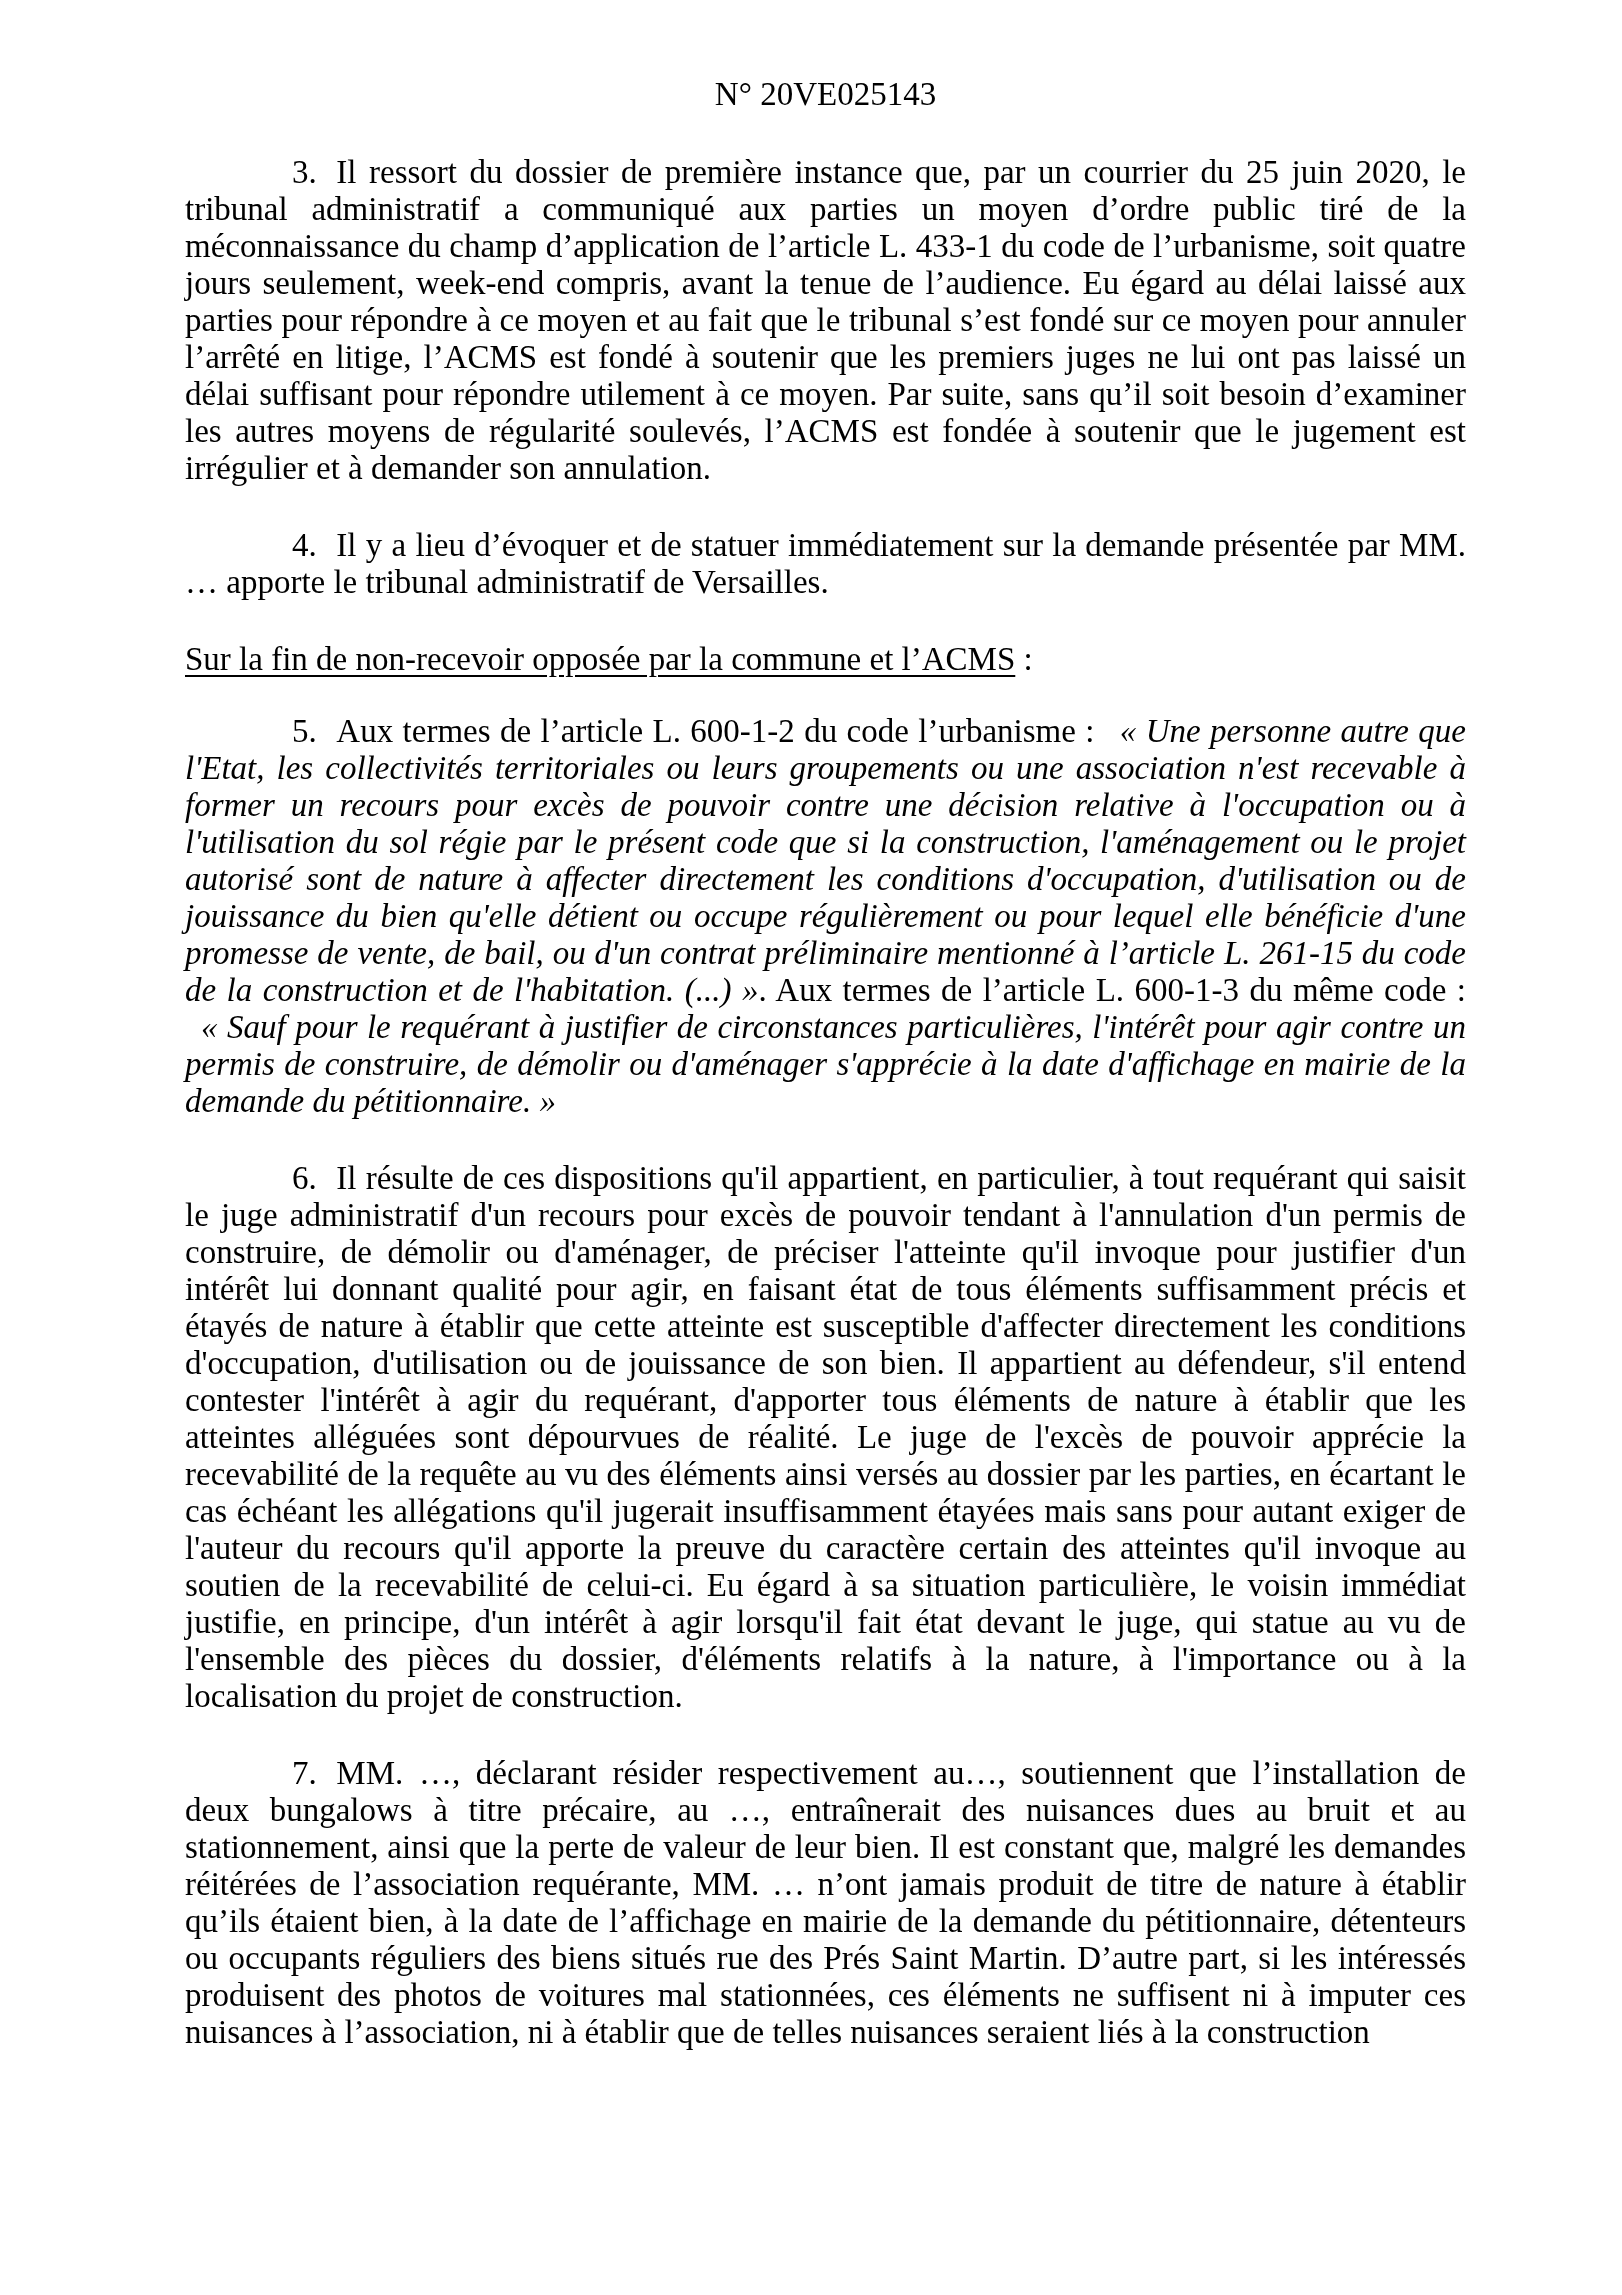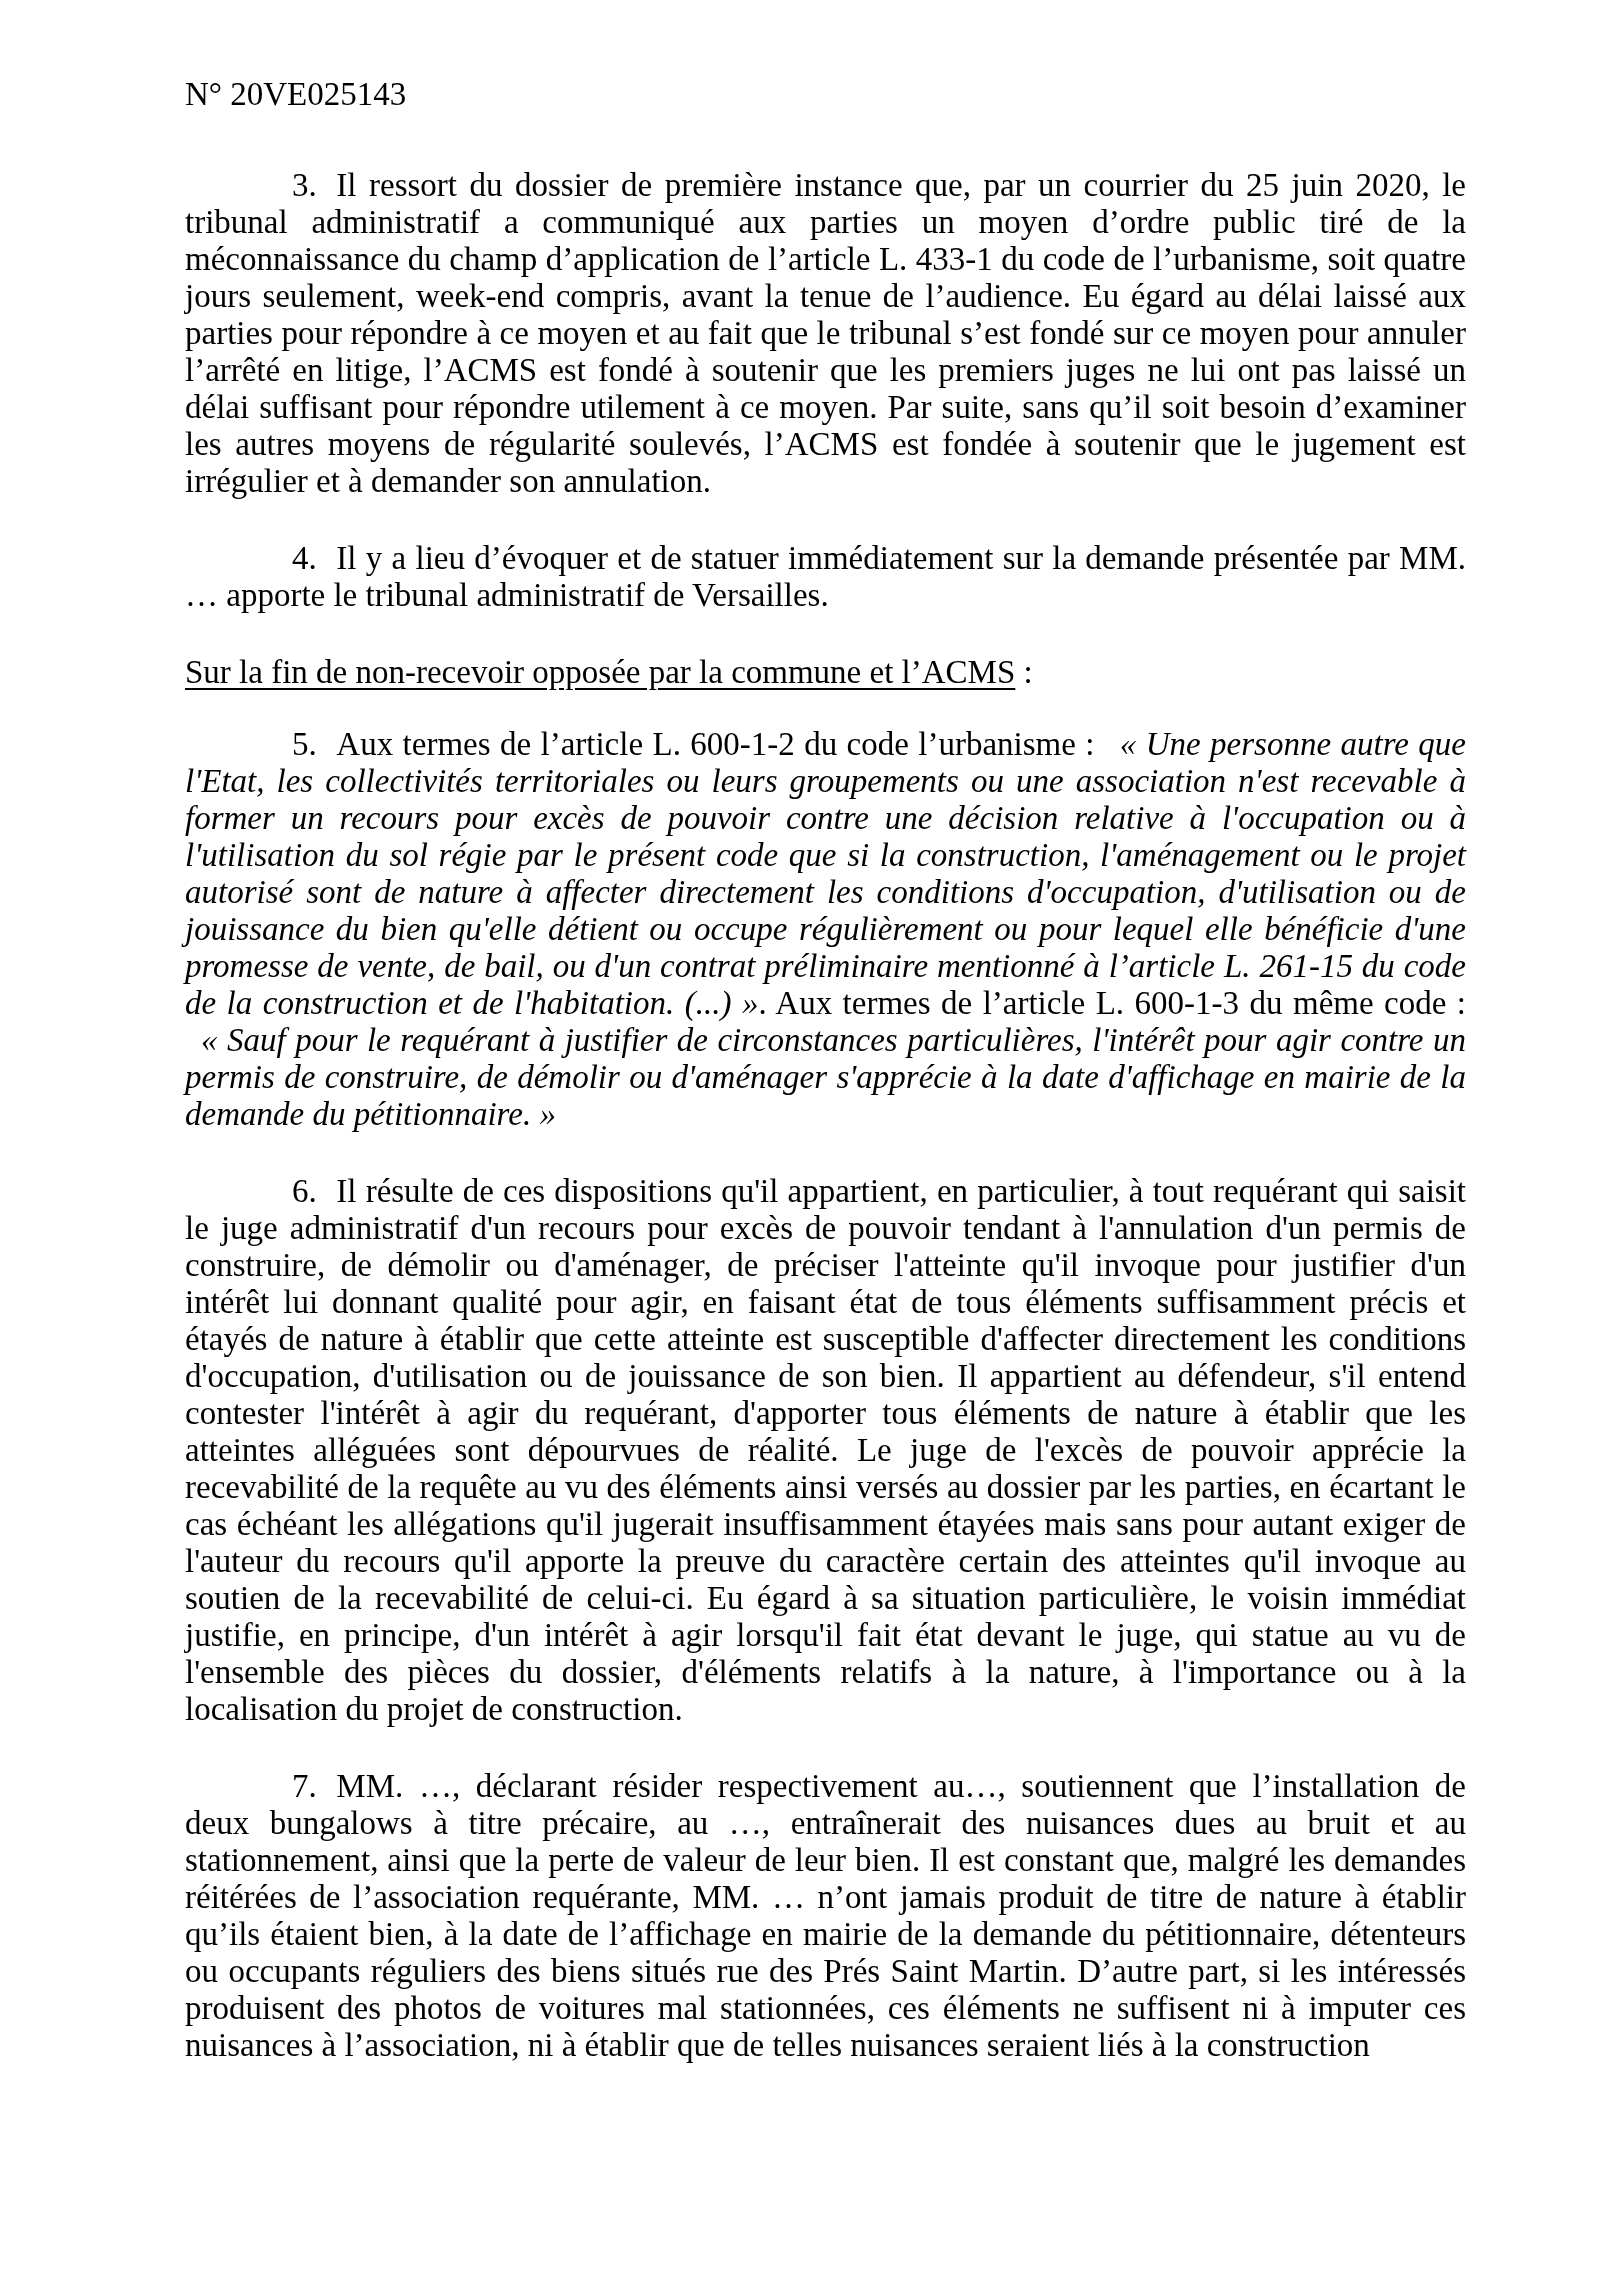--- a/index.html
+++ b/index.html
@@ -13,29 +13,29 @@
     color:#000000;
     font-family:"Liberation Serif","DejaVu Serif",serif;
     overflow:hidden;
   }
   .header {
     position:absolute;
     left:185px;
     top:76px;
     width:1281px;
     display:flex;
-    justify-content:flex-start;
+    justify-content:center;
     font-size:33px;
     line-height:37px;
     white-space:nowrap;
   }
   .content {
     position:absolute;
     left:185px;
-    top:167px;
+    top:154px;
     width:1281px;
     font-size:33px;
     line-height:37px;
     text-align:justify;
   }
   .para {
     text-indent:107px;
     margin-bottom:40px;
   }
   .para:last-child { margin-bottom:2px; }

